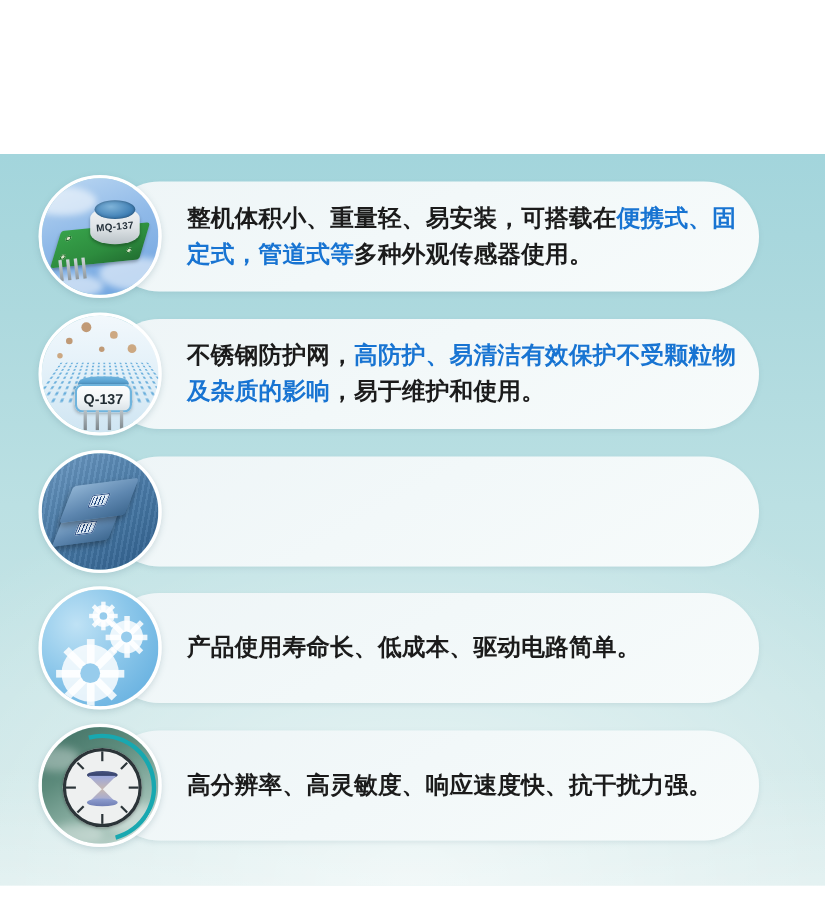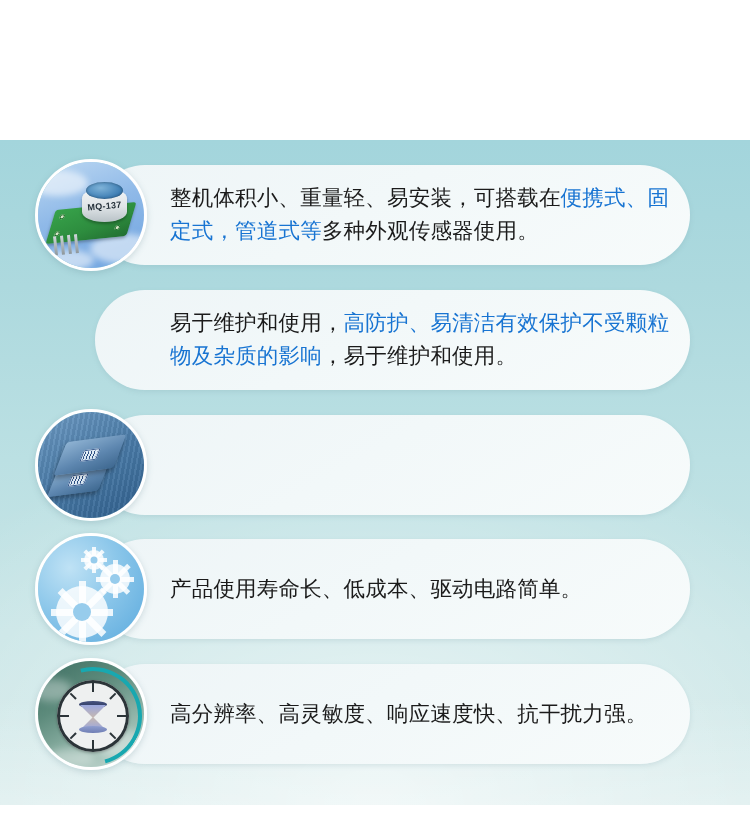--- a/index.html
+++ b/index.html
@@ -47,21 +47,21 @@
   .cards{ position:absolute; left:0; top:140px; width:750px; height:665px; }
   .card{
     position:absolute; left:95px; width:595px; height:100px;
     background:linear-gradient(150deg,#eef5f7 0%,#f2f8f9 45%,#f7fbfb 100%);
     border-radius:50px;
     box-shadow:0 2px 5px rgba(110,150,160,.18);
   }
   .card-text{
     position:absolute; left:75px; top:50%; transform:translateY(-50%);
     width:500px;
-    font-size:21.5px; line-height:33px; font-weight:normal;
+    font-size:21.5px; line-height:33px; font-weight:bold;
     color:#1b1b1b; letter-spacing:.2px;
   }
   .card-text .hl{ color:#1874d2; }
 
   
   .icon-bubble{
     position:absolute; left:-60px; top:50%; transform:translateY(-50%);
     width:112px; height:112px; border-radius:50%;
     border:3px solid #ffffff;
     overflow:hidden;
@@ -252,22 +252,41 @@
             <div class="lbl">MQ-137</div>
           </div>
         </div>
       </div>
       <div class="card-text">
         <span>整机体积小、重量轻、易安装，可搭载在</span><span class="hl">便携式、固定式，管道式等</span><span>多种外观传感器使用。</span>
       </div>
     </div>
 
     <div class="card" style="top:150px;">
+      <div class="icon-bubble">
+        <div class="icon-inner mesh-bg">
+          <span class="dust" style="left:36px;top:6px;width:9px;height:9px;"></span>
+          <span class="dust l" style="left:62px;top:14px;width:7px;height:7px;"></span>
+          <span class="dust" style="left:22px;top:20px;width:6px;height:6px;"></span>
+          <span class="dust l" style="left:78px;top:26px;width:8px;height:8px;"></span>
+          <span class="dust" style="left:52px;top:28px;width:5px;height:5px;"></span>
+          <span class="dust l" style="left:14px;top:34px;width:5px;height:5px;"></span>
+          <div class="mesh"></div>
+          <div class="q-cap"></div>
+          <div class="q-body">Q-137</div>
+          <div class="q-pins">
+            <i style="left:0;"></i>
+              <i style="left:11px;"></i>
+              <i style="left:22px;"></i>
+              <i style="left:33px;"></i>
+          </div>
+        </div>
+      </div>
       <div class="card-text">
-        <span>易于维护和使用，</span><span class="hl">高防护、易清洁有效保护不受颗粒物及杂质的影响</span><span>，易于维护和使用。</span>
+        <span>不锈钢防护网，</span><span class="hl">高防护、易清洁有效保护不受颗粒物及杂质的影响</span><span>，易于维护和使用。</span>
       </div>
     </div>
 
     <div class="card" style="top:275px;">
       <div class="icon-bubble">
         <div class="icon-inner chip-bg">
           <span class="stripes"></span>
           <div class="chip two">
               <span class="die"></span>
             </div>

